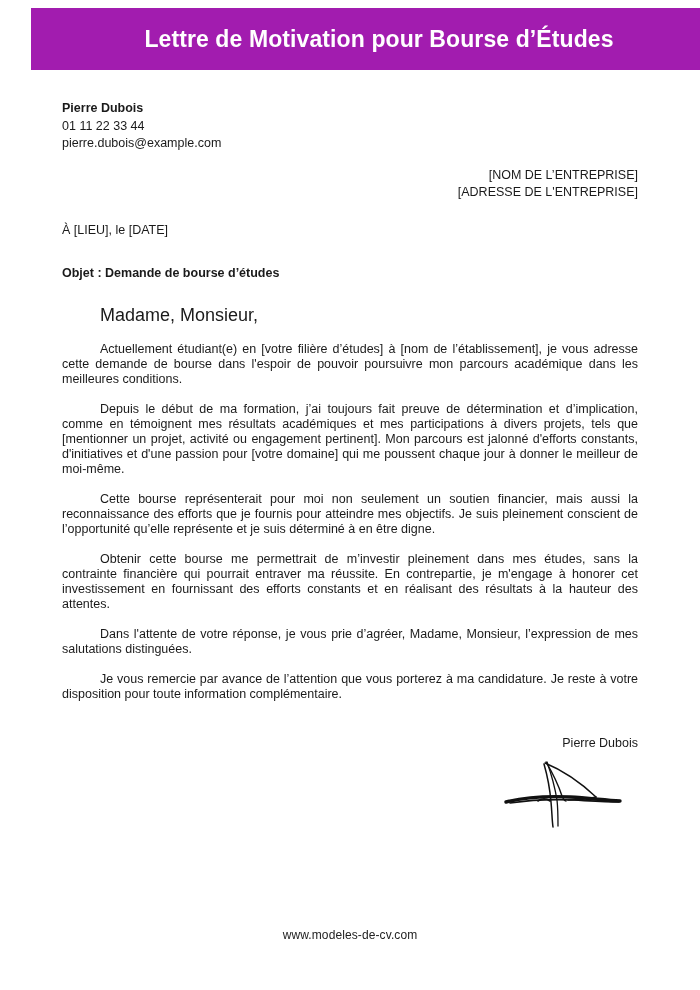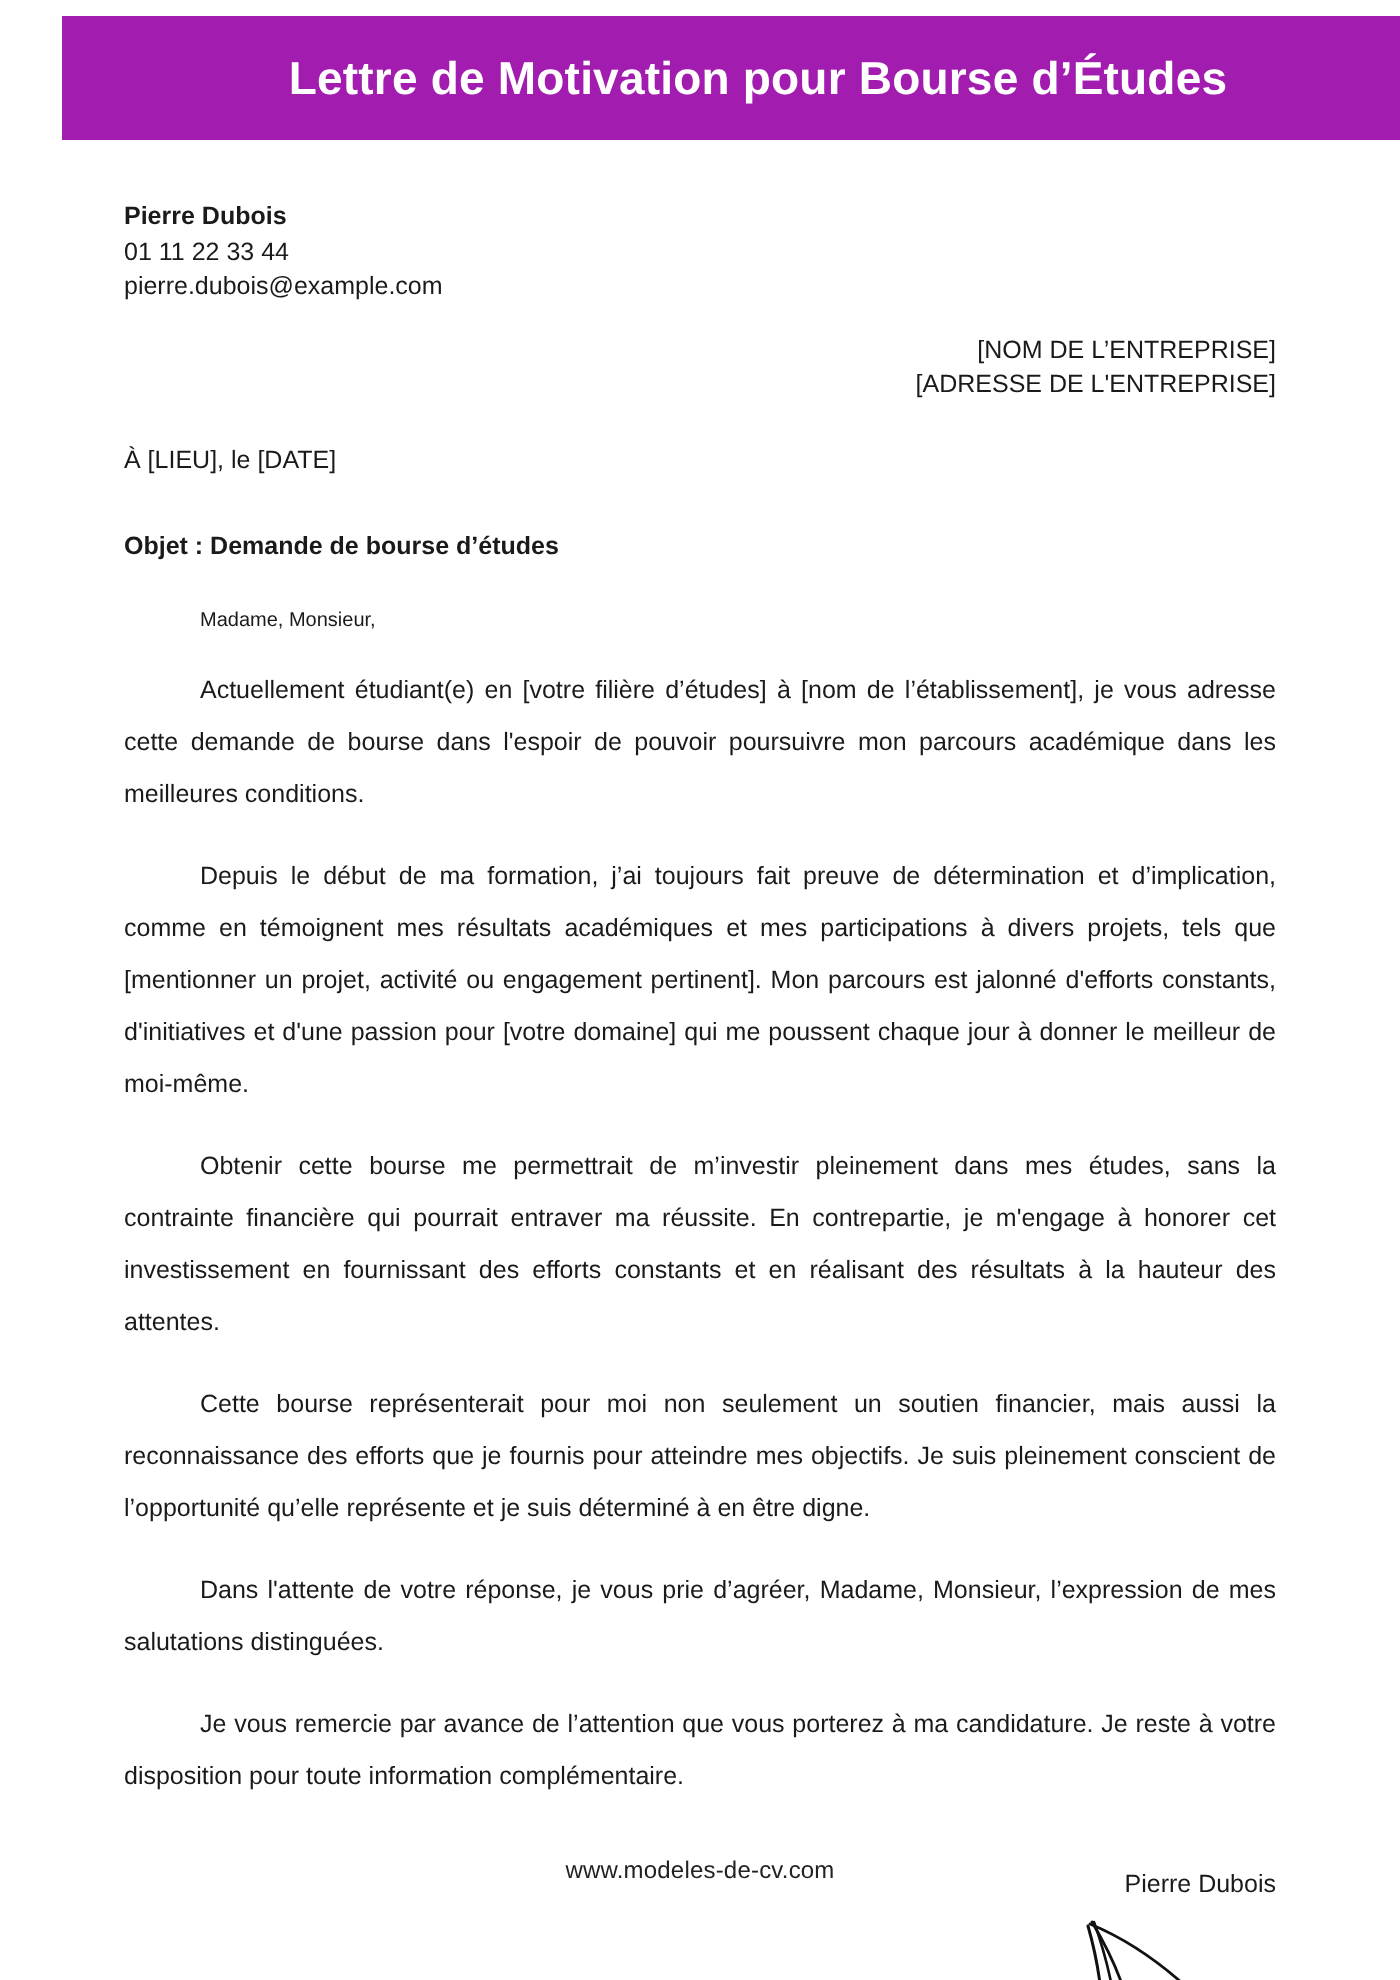--- a/index.html
+++ b/index.html
@@ -82,26 +82,26 @@
   .subject {
     margin-top: 29px;
     font-size: 12.5px;
     font-weight: bold;
   }
 
   
   .salutation {
     margin-top: 25px;
     margin-left: 38px;
-    font-size: 10px;
+    font-size: 18px;
   }
   .para {
     margin-top: 15px;
     font-size: 12.5px;
-    line-height: 26px;
+    line-height: 15px;
     text-align: justify;
     text-indent: 38px;
     hyphens: none;
   }
   .para:first-of-type { margin-top: 16px; }
 
   
   .sign-zone {
     margin-top: 34px;
     position: relative;
@@ -178,22 +178,22 @@
     </div>
 
     <div class="dateline">À [LIEU], le [DATE]</div>
 
     <div class="subject">Objet : Demande de bourse d’études</div>
 
     <div class="salutation">Madame, Monsieur,</div>
 
     <p class="para">Actuellement étudiant(e) en [votre filière d’études] à [nom de l’établissement], je vous adresse cette demande de bourse dans l'espoir de pouvoir poursuivre mon parcours académique dans les meilleures conditions.</p>
     <p class="para">Depuis le début de ma formation, j’ai toujours fait preuve de détermination et d’implication, comme en témoignent mes résultats académiques et mes participations à divers projets, tels que [mentionner un projet, activité ou engagement pertinent]. Mon parcours est jalonné d'efforts constants, d'initiatives et d'une passion pour [votre domaine] qui me poussent chaque jour à donner le meilleur de moi-même.</p>
+    <p class="para">Cette bourse représenterait pour moi non seulement un soutien financier, mais aussi la reconnaissance des efforts que je fournis pour atteindre mes objectifs. Je suis pleinement conscient de l’opportunité qu’elle représente et je suis déterminé à en être digne.</p>
     <p class="para">Obtenir cette bourse me permettrait de m’investir pleinement dans mes études, sans la contrainte financière qui pourrait entraver ma réussite. En contrepartie, je m'engage à honorer cet investissement en fournissant des efforts constants et en réalisant des résultats à la hauteur des attentes.</p>
-    <p class="para">Cette bourse représenterait pour moi non seulement un soutien financier, mais aussi la reconnaissance des efforts que je fournis pour atteindre mes objectifs. Je suis pleinement conscient de l’opportunité qu’elle représente et je suis déterminé à en être digne.</p>
     <p class="para">Dans l'attente de votre réponse, je vous prie d’agréer, Madame, Monsieur, l’expression de mes salutations distinguées.</p>
     <p class="para">Je vous remercie par avance de l’attention que vous porterez à ma candidature. Je reste à votre disposition pour toute information complémentaire.</p>
 
     <div class="sign-zone">
       <div class="sign-name">Pierre Dubois</div>
       <svg class="sign-mark" viewBox="0 0 130 72">
         <g fill="none" stroke="#111111" stroke-linecap="round" stroke-linejoin="round">
           <path d="M6 46 C 26 41, 48 40, 70 41 C 88 42, 104 44, 120 45" stroke-width="3.4"></path>
           <path d="M10 47 C 30 44, 52 43, 74 44 C 92 45, 106 46, 119 46" stroke-width="1.6"></path>
           <path d="M44 8 C 48 22, 50 34, 51 46 C 52 56, 52 64, 53 71" stroke-width="1.5"></path>

